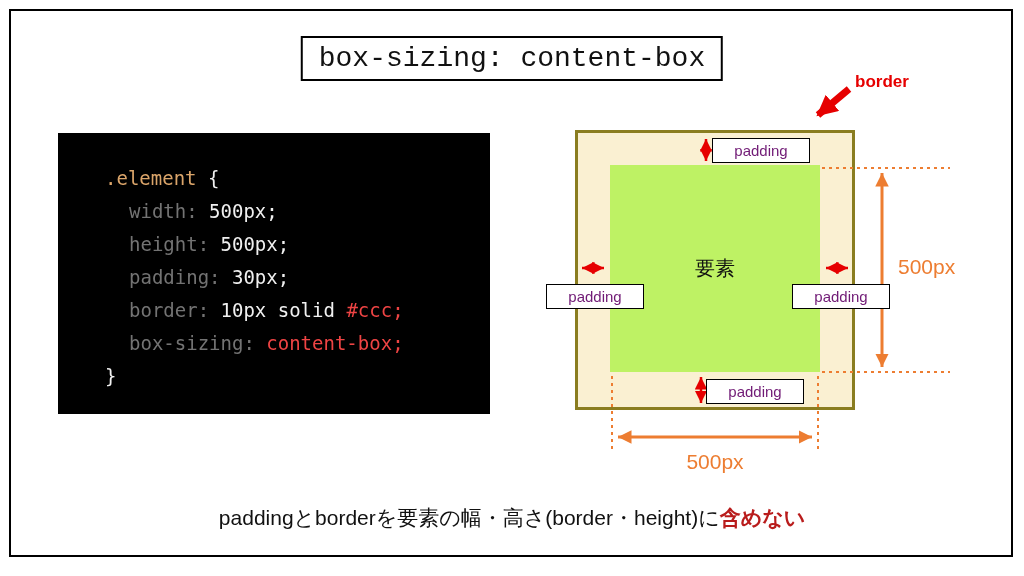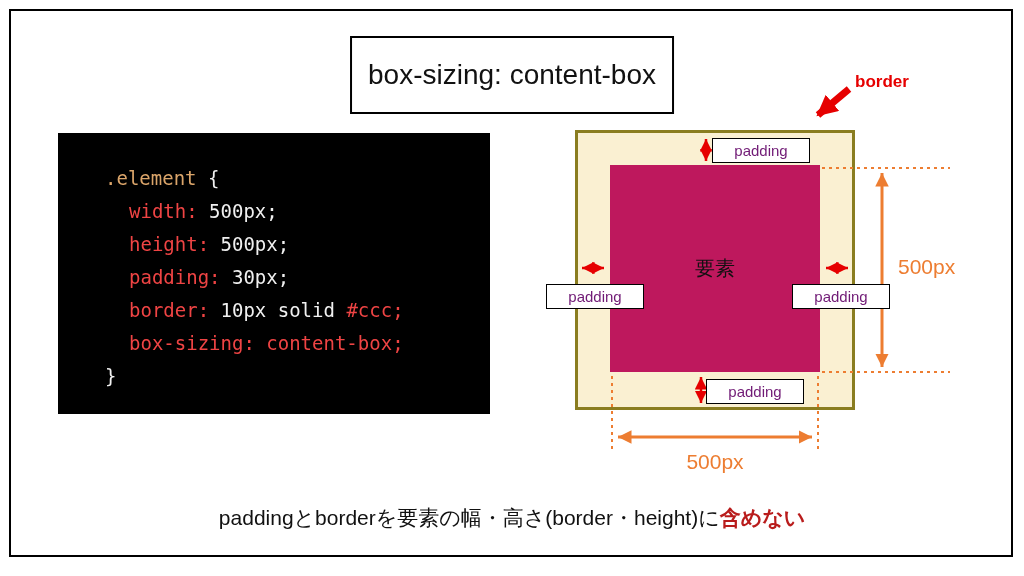--- a/index.html
+++ b/index.html
@@ -1,38 +1,38 @@
 <!DOCTYPE html>
 <html><head>
 <meta charset="utf-8">
 <style>
   * { margin:0; padding:0; box-sizing:border-box; }
   html,body { width:1024px; height:576px; background:#fff; font-family:"Liberation Sans",sans-serif; }
   .page { position:relative; width:1024px; height:576px; background:#fff; overflow:hidden; }
   .frame { position:absolute; left:9px; top:9px; width:1004px; height:548px; border:2px solid #000; }
 
   .title-box { position:absolute; top:36px; left:50%; transform:translateX(-50%);
-    border:2px solid #000; padding:21px 16px; font-size:28px; color:#111; white-space:nowrap; background:#fff; }
+    border:2px solid #000; padding:5px 16px; font-size:28px; color:#111; white-space:nowrap; background:#fff;font-family:Liberation Mono, monospace; }
 
   
   .code { position:absolute; left:58px; top:133px; width:432px; height:281px; background:#000;
     font-family:"DejaVu Sans Mono",monospace; font-size:19px; line-height:33px;
     padding:29px 0 0 47px; }
   .cl { white-space:pre; }
   .ind { padding-left:24px; }
   .tok-sel  { color:#dba56a; }
   .tok-plain{ color:#f0f0f0; }
-  .tok-prop { color:#ef4444; }
+  .tok-prop { color:#737373; }
   .tok-str  { color:#ef4444; }
 
   
   .outer-box { position:absolute; left:575px; top:130px; width:280px; height:280px;
     background:#faf0d2; border:3px solid #8a7d20; }
   .element-box { position:absolute; left:610px; top:165px; width:210px; height:207px;
-    background:#be185d; display:flex; align-items:center; justify-content:center; }
+    background:#bef264; display:flex; align-items:center; justify-content:center; }
   .element-box span { font-size:20px; color:#111; }
 
   .overlay { position:absolute; left:0; top:0; width:1024px; height:576px; pointer-events:none; }
   .red-arrow { stroke:#e60000; stroke-width:2.5; }
   .red-thick { stroke:#e60000; stroke-width:7; }
   .dot { stroke:#ed7d31; stroke-width:2; stroke-dasharray:3 4; }
   .orange-arrow { stroke:#ed7d31; stroke-width:3; }
 
   .pad-label { position:absolute; width:98px; height:25px; background:#fff; border:1px solid #000;
     color:#701a75; font-size:15px; display:flex; align-items:center; justify-content:center; }

